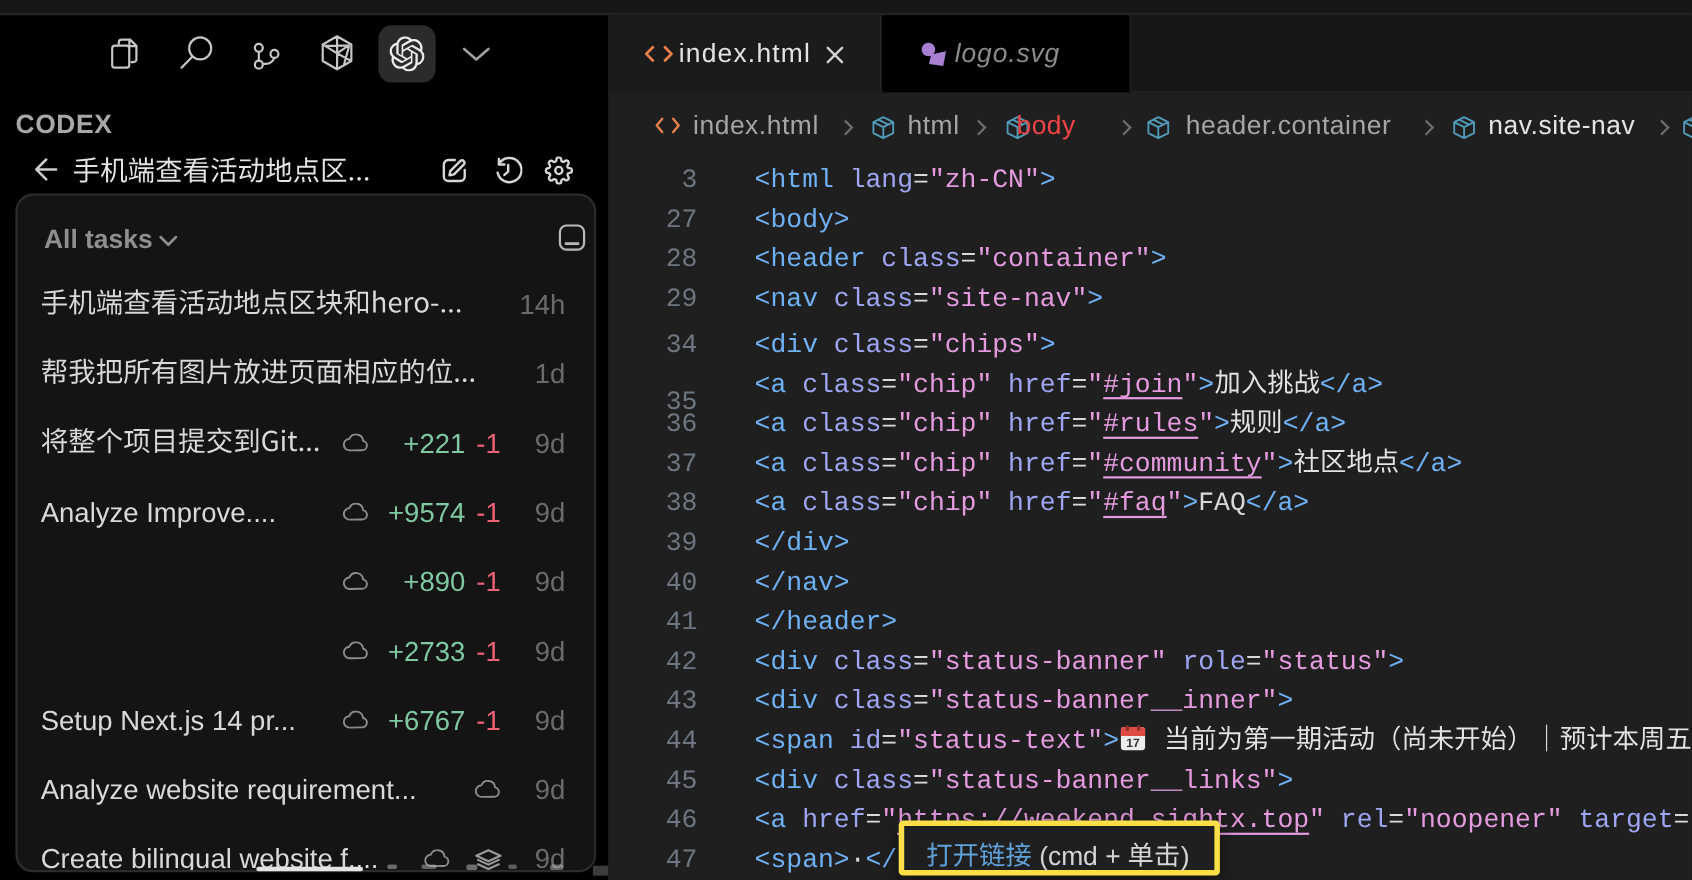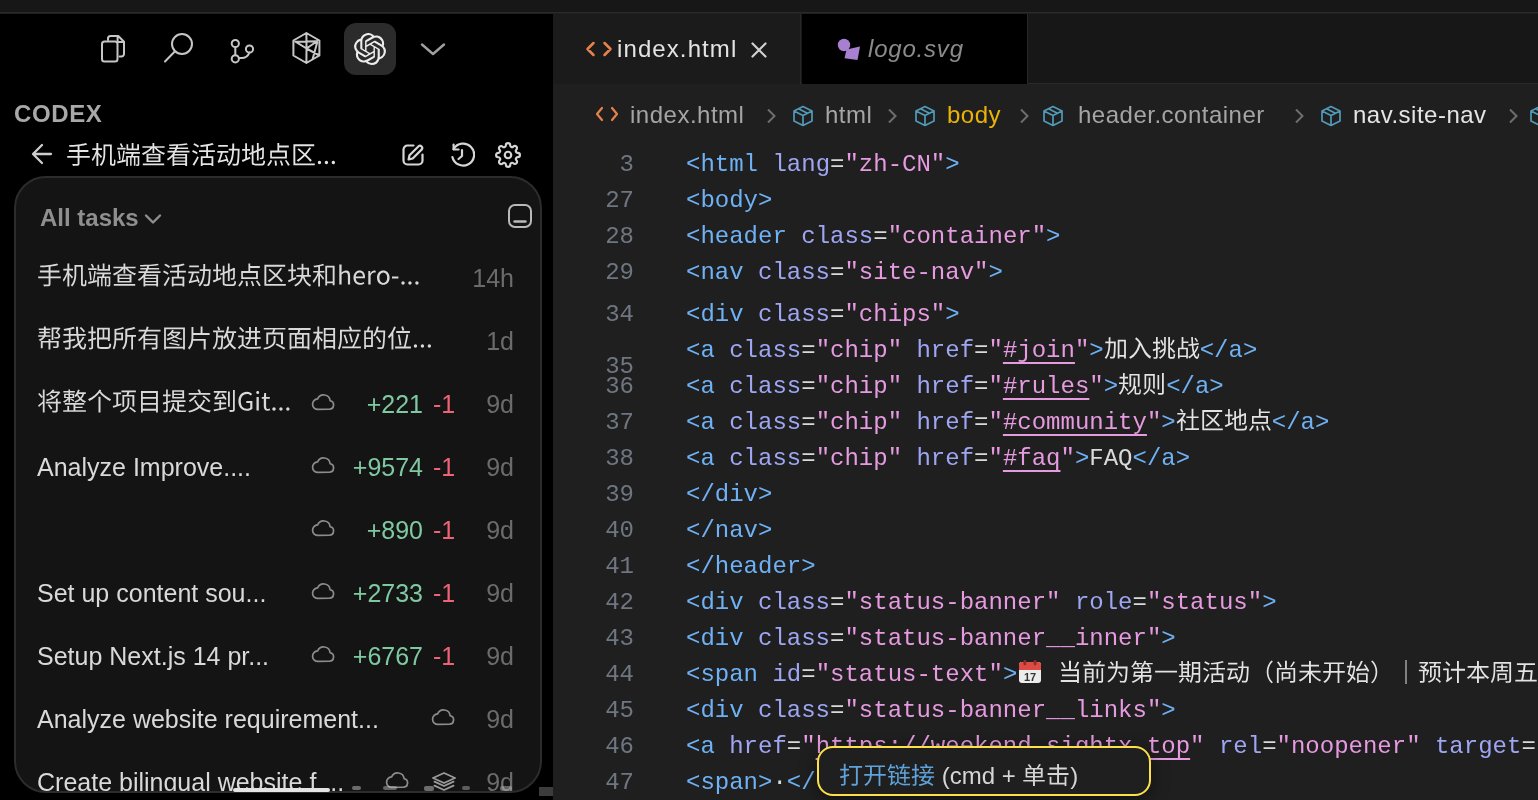--- a/index.html
+++ b/index.html
@@ -58,21 +58,21 @@
 </svg>
     <svg class="ic" style="left:449px;top:128px;stroke:#d6d6d6;stroke-width:2.2" width="26" height="26" viewBox="0 0 26 26">
 <path d="M4.6 7.1 A11 11 0 1 1 3.4 15"></path>
 <path d="M4.6 2.5 V7.5 H9.6"></path>
 <path d="M13 8 V14 L9.5 17"></path>
 </svg>
     <svg class="ic" style="left:495px;top:128px;stroke:#d6d6d6;stroke-width:2" width="26" height="26" viewBox="0 0 24 24">
 <circle cx="12" cy="12" r="3"></circle>
 <path d="M19.4 15a1.65 1.65 0 0 0 .33 1.82l.06.06a2 2 0 0 1 0 2.83 2 2 0 0 1-2.83 0l-.06-.06a1.65 1.65 0 0 0-1.82-.33 1.65 1.65 0 0 0-1 1.51V21a2 2 0 0 1-2 2 2 2 0 0 1-2-2v-.09A1.65 1.65 0 0 0 9 19.4a1.65 1.65 0 0 0-1.82.33l-.06.06a2 2 0 0 1-2.83 0 2 2 0 0 1 0-2.83l.06-.06a1.65 1.65 0 0 0 .33-1.82 1.65 1.65 0 0 0-1.51-1H3a2 2 0 0 1-2-2 2 2 0 0 1 2-2h.09A1.65 1.65 0 0 0 4.6 9a1.65 1.65 0 0 0-.33-1.82l-.06-.06a2 2 0 0 1 0-2.83 2 2 0 0 1 2.83 0l.06.06a1.65 1.65 0 0 0 1.82.33H9a1.65 1.65 0 0 0 1-1.51V3a2 2 0 0 1 2-2 2 2 0 0 1 2 2v.09a1.65 1.65 0 0 0 1 1.51 1.65 1.65 0 0 0 1.82-.33l.06-.06a2 2 0 0 1 2.83 0 2 2 0 0 1 0 2.83l-.06.06a1.65 1.65 0 0 0-.33 1.82V9a1.65 1.65 0 0 0 1.51 1H21a2 2 0 0 1 2 2 2 2 0 0 1-2 2h-.09a1.65 1.65 0 0 0-1.51 1z"></path>
 </svg>
-    <div class="abs" style="left:14px;top:162px;width:528px;height:617px;border:2px solid #2c2c2c;border-radius:32px;background:#141414;overflow:hidden">
+    <div class="abs" style="left:14px;top:162px;width:528px;height:617px;border:2px solid #2c2c2c;border-radius:16px;background:#141414;overflow:hidden">
       <div class="abs" style="left:24px;top:26px;font-size:24px;font-weight:bold;color:#8f8f8f">All tasks</div>
       <svg class="ic" style="left:127px;top:35px;stroke:#8f8f8f;stroke-width:2.4" width="20" height="13" viewBox="0 0 20 13">
         <path d="M3 2.5 L10 9.5 L17 2.5"></path>
       </svg>
       <svg class="ic" style="left:491px;top:25px;stroke:#b9b9b9;stroke-width:2" width="26" height="26" viewBox="0 0 26 26">
 <rect x="2" y="2" width="22" height="22" rx="6"></rect>
         <path d="M7.5 18.5 h11" style="stroke-width:2.4"></path>
       </svg>
       <div class="task" style="top:68px">
         <div class="ttext"><svg width="383" height="25" viewBox="0 0 383 25" style="overflow:visible">
@@ -108,21 +108,20 @@
       </div>
       <div class="task" style="top:320px">
         <svg class="ic" style="left:295px;top:22px;stroke:#8c8c8c;stroke-width:2" width="24" height="18" viewBox="0 0 28 20">
           <path d="M8.2 17.5 a6.1 6.1 0 0 1 -0.5 -12.2 a7.6 7.6 0 0 1 14.6 2.1 a5.0 5.0 0 0 1 -1.1 9.9 z"></path>
         </svg>
         <div class="abs" style="right:117px;top:50%;transform:translateY(-50%);color:#7fc9a2;font-size:25px">+890</div>
         <div class="abs" style="left:417px;top:50%;transform:translateY(-50%);color:#ef6376;font-size:25px">-1</div>
         <div class="ttime">9d</div>
       </div>
       <div class="task" style="top:383px">
-        <div class="ttext"><span style="font-size:25px">Set up content sou...</span></div>
         <svg class="ic" style="left:295px;top:22px;stroke:#8c8c8c;stroke-width:2" width="24" height="18" viewBox="0 0 28 20">
           <path d="M8.2 17.5 a6.1 6.1 0 0 1 -0.5 -12.2 a7.6 7.6 0 0 1 14.6 2.1 a5.0 5.0 0 0 1 -1.1 9.9 z"></path>
         </svg>
         <div class="abs" style="right:117px;top:50%;transform:translateY(-50%);color:#7fc9a2;font-size:25px">+2733</div>
         <div class="abs" style="left:417px;top:50%;transform:translateY(-50%);color:#ef6376;font-size:25px">-1</div>
         <div class="ttime">9d</div>
       </div>
       <div class="task" style="top:446px">
         <div class="ttext"><span style="font-size:25px">Setup Next.js 14 pr...</span></div>
         <svg class="ic" style="left:295px;top:22px;stroke:#8c8c8c;stroke-width:2" width="24" height="18" viewBox="0 0 28 20">
@@ -189,21 +188,21 @@
       <path d="M7.5 4.75 L16.5 9.25"></path>
     </svg>
     <div class="abs" style="left:272px;top:87px;font-size:24px;color:#a5a5a5;letter-spacing:0.5px">html</div>
     <svg class="abs" style="left:333px;top:93px" width="12" height="18" viewBox="0 0 12 18" fill="none" stroke="#6e6e6e" stroke-width="2">
       <path d="M3 2.5 L9.5 9 L3 15.5"></path>
     </svg>
     <svg class="abs" style="left:360px;top:90px" width="24" height="24" viewBox="0 0 24 24" fill="none" stroke="#519aba" stroke-width="1.7" stroke-linejoin="round">
       <path d="M12 2.5 L21 7 V17 L12 21.5 L3 17 V7 Z M3 7 L12 11.5 L21 7 M12 11.5 V21.5"></path>
       <path d="M7.5 4.75 L16.5 9.25"></path>
     </svg>
-    <div class="abs" style="left:394px;top:87px;font-size:24px;color:#eab308;letter-spacing:0.5px">body</div>
+    <div class="abs" style="left:371px;top:87px;font-size:24px;color:#ef4444;letter-spacing:0.5px">body</div>
     <svg class="abs" style="left:465px;top:93px" width="12" height="18" viewBox="0 0 12 18" fill="none" stroke="#6e6e6e" stroke-width="2">
       <path d="M3 2.5 L9.5 9 L3 15.5"></path>
     </svg>
     <svg class="abs" style="left:488px;top:90px" width="24" height="24" viewBox="0 0 24 24" fill="none" stroke="#519aba" stroke-width="1.7" stroke-linejoin="round">
       <path d="M12 2.5 L21 7 V17 L12 21.5 L3 17 V7 Z M3 7 L12 11.5 L21 7 M12 11.5 V21.5"></path>
       <path d="M7.5 4.75 L16.5 9.25"></path>
     </svg>
     <div class="abs" style="left:525px;top:87px;font-size:24px;color:#a5a5a5;letter-spacing:0.5px">header.container</div>
     <svg class="abs" style="left:740px;top:93px" width="12" height="18" viewBox="0 0 12 18" fill="none" stroke="#6e6e6e" stroke-width="2">
       <path d="M3 2.5 L9.5 9 L3 15.5"></path>
@@ -263,19 +262,19 @@
         <text x="13" y="21.5" font-size="11" font-weight="bold" fill="#333" text-anchor="middle" font-family="Liberation Sans">17</text>
       </svg> <svg width="480" height="26" viewBox="0 0 480 26" style="vertical-align:-5px;overflow:visible">
         <path transform="translate(0 21)" fill="#e3e3e3" d="M2.9 -18.5C4.2 -16.8 5.5 -14.4 6.0 -12.9L7.7 -13.7C7.2 -15.2 5.9 -17.4 4.5 -19.1ZM19.2 -19.3C18.5 -17.5 17.2 -14.9 16.2 -13.3L17.7 -12.7C18.8 -14.3 20.1 -16.6 21.2 -18.7ZM2.8 -0.9L2.8 0.9L19.0 0.9L19.0 1.9L20.9 1.9L20.9 -11.7L13.0 -11.7L13.0 -20.2L11.0 -20.2L11.0 -11.7L3.2 -11.7L3.2 -9.9L19.0 -9.9L19.0 -6.4L4.0 -6.4L4.0 -4.7L19.0 -4.7L19.0 -0.9ZM38.5 -12.3L38.5 -2.5L40.2 -2.5L40.2 -12.3ZM43.4 -13.1L43.4 -0.3C43.4 0.0 43.2 0.1 42.9 0.1C42.5 0.1 41.2 0.1 39.7 0.1C40.0 0.6 40.2 1.3 40.3 1.8C42.2 1.8 43.4 1.8 44.1 1.5C44.9 1.2 45.1 0.7 45.1 -0.3L45.1 -13.1ZM41.4 -20.3C40.8 -19.1 39.9 -17.5 39.1 -16.4L31.9 -16.4L33.1 -16.8C32.6 -17.8 31.6 -19.2 30.7 -20.2L29.0 -19.6C29.9 -18.6 30.7 -17.3 31.2 -16.4L25.3 -16.4L25.3 -14.7L46.7 -14.7L46.7 -16.4L41.1 -16.4C41.8 -17.4 42.6 -18.6 43.3 -19.7ZM33.8 -7.2L33.8 -4.8L28.5 -4.8L28.5 -7.2ZM33.8 -8.6L28.5 -8.6L28.5 -11.0L33.8 -11.0ZM26.8 -12.6L26.8 1.8L28.5 1.8L28.5 -3.4L33.8 -3.4L33.8 -0.2C33.8 0.1 33.7 0.2 33.4 0.2C33.1 0.3 32.0 0.3 30.7 0.2C31.0 0.7 31.2 1.4 31.4 1.8C33.0 1.8 34.1 1.8 34.7 1.5C35.4 1.2 35.6 0.8 35.6 -0.1L35.6 -12.6ZM51.9 -18.8C52.8 -17.7 53.9 -16.2 54.4 -15.2L56.0 -16.0C55.5 -16.9 54.4 -18.4 53.4 -19.5ZM60.0 -8.9C61.2 -7.4 62.6 -5.4 63.2 -4.2L64.8 -5.0C64.2 -6.3 62.7 -8.2 61.5 -9.6ZM57.9 -20.1L57.9 -17.3C57.9 -16.4 57.8 -15.4 57.8 -14.4L50.0 -14.4L50.0 -12.6L57.6 -12.6C57.0 -8.3 55.1 -3.5 49.3 0.3C49.8 0.6 50.4 1.2 50.7 1.6C56.9 -2.5 58.8 -7.9 59.4 -12.6L67.7 -12.6C67.4 -4.4 67.0 -1.2 66.3 -0.5C66.0 -0.2 65.7 -0.1 65.2 -0.1C64.6 -0.1 63.1 -0.1 61.5 -0.3C61.8 0.3 62.1 1.1 62.1 1.6C63.6 1.7 65.1 1.7 66.0 1.7C66.8 1.6 67.4 1.4 67.9 0.7C68.9 -0.4 69.2 -3.8 69.6 -13.4C69.6 -13.7 69.6 -14.4 69.6 -14.4L59.6 -14.4C59.7 -15.4 59.7 -16.4 59.7 -17.3L59.7 -20.1ZM76.0 -9.6C75.8 -7.9 75.5 -5.8 75.1 -4.3L81.6 -4.3C79.6 -2.2 76.5 -0.4 73.7 0.5C74.1 0.9 74.6 1.5 74.9 1.9C77.7 0.8 80.9 -1.2 83.0 -3.6L83.0 1.9L84.7 1.9L84.7 -4.3L91.7 -4.3C91.5 -2.1 91.2 -1.2 90.9 -0.9C90.7 -0.7 90.4 -0.7 90.0 -0.7C89.6 -0.6 88.4 -0.7 87.3 -0.8C87.5 -0.3 87.7 0.4 87.8 0.9C89.0 0.9 90.2 0.9 90.8 0.9C91.5 0.8 91.9 0.7 92.3 0.3C93.0 -0.3 93.3 -1.8 93.6 -5.1C93.6 -5.4 93.6 -5.9 93.6 -5.9L84.7 -5.9L84.7 -8.1L92.8 -8.1L92.8 -13.4L75.1 -13.4L75.1 -11.9L83.0 -11.9L83.0 -9.6ZM77.5 -8.1L83.0 -8.1L83.0 -5.9L77.2 -5.9ZM84.7 -11.9L91.1 -11.9L91.1 -9.6L84.7 -9.6ZM77.1 -20.3C76.2 -18.0 74.8 -15.8 73.1 -14.4C73.6 -14.1 74.3 -13.7 74.6 -13.5C75.5 -14.3 76.4 -15.4 77.2 -16.7L78.5 -16.7C79.0 -15.7 79.5 -14.6 79.7 -13.8L81.3 -14.4C81.1 -15.0 80.7 -15.9 80.3 -16.7L84.2 -16.7L84.2 -18.1L78.0 -18.1C78.3 -18.7 78.5 -19.3 78.7 -19.9ZM86.4 -20.3C85.7 -18.1 84.6 -16.0 83.1 -14.6C83.6 -14.4 84.4 -13.9 84.7 -13.6C85.5 -14.4 86.2 -15.5 86.8 -16.7L88.4 -16.7C89.2 -15.8 90.0 -14.6 90.3 -13.8L91.9 -14.4C91.6 -15.1 91.0 -15.9 90.4 -16.7L94.7 -16.7L94.7 -18.1L87.5 -18.1C87.7 -18.7 87.9 -19.3 88.1 -19.9ZM97.1 -10.3L97.1 -8.4L119.0 -8.4L119.0 -10.3ZM124.3 -3.4C123.6 -1.8 122.3 -0.2 120.9 0.9C121.4 1.1 122.1 1.6 122.4 1.9C123.7 0.7 125.1 -1.1 126.0 -3.0ZM127.7 -2.7C128.6 -1.6 129.7 0.0 130.2 1.0L131.7 0.1C131.2 -0.8 130.1 -2.3 129.1 -3.4ZM140.5 -17.3L140.5 -13.5L135.6 -13.5L135.6 -17.3ZM133.9 -19.0L133.9 -10.2C133.9 -6.8 133.7 -2.2 131.7 1.0C132.1 1.2 132.9 1.7 133.2 2.0C134.6 -0.3 135.2 -3.3 135.5 -6.2L140.5 -6.2L140.5 -0.4C140.5 -0.0 140.4 0.1 140.0 0.1C139.7 0.1 138.5 0.1 137.2 0.1C137.4 0.6 137.7 1.3 137.8 1.8C139.5 1.8 140.7 1.8 141.3 1.5C142.0 1.2 142.2 0.6 142.2 -0.4L142.2 -19.0ZM140.5 -11.9L140.5 -7.9L135.6 -7.9C135.6 -8.7 135.6 -9.5 135.6 -10.2L135.6 -11.9ZM129.3 -19.9L129.3 -17.0L124.9 -17.0L124.9 -19.9L123.3 -19.9L123.3 -17.0L121.2 -17.0L121.2 -15.4L123.3 -15.4L123.3 -5.5L120.9 -5.5L120.9 -3.9L132.7 -3.9L132.7 -5.5L131.0 -5.5L131.0 -15.4L132.7 -15.4L132.7 -17.0L131.0 -17.0L131.0 -19.9ZM124.9 -15.4L129.3 -15.4L129.3 -13.2L124.9 -13.2ZM124.9 -11.8L129.3 -11.8L129.3 -9.4L124.9 -9.4ZM124.9 -8.0L129.3 -8.0L129.3 -5.5L124.9 -5.5ZM146.2 -18.6C147.6 -17.8 149.7 -16.6 150.7 -15.9L151.7 -17.4C150.7 -18.0 148.7 -19.2 147.2 -19.8ZM145.0 -12.0C146.5 -11.2 148.5 -10.0 149.4 -9.4L150.5 -10.8C149.4 -11.5 147.4 -12.6 146.0 -13.3ZM145.6 0.4L147.1 1.6C148.5 -0.6 150.2 -3.6 151.5 -6.2L150.1 -7.3C148.8 -4.6 146.9 -1.5 145.6 0.4ZM151.7 -13.1L151.7 -11.4L158.6 -11.4L158.6 -7.4L153.4 -7.4L153.4 1.9L155.1 1.9L155.1 0.9L163.7 0.9L163.7 1.8L165.4 1.8L165.4 -7.4L160.3 -7.4L160.3 -11.4L167.0 -11.4L167.0 -13.1L160.3 -13.1L160.3 -17.3C162.4 -17.7 164.4 -18.1 165.9 -18.7L164.5 -20.1C161.8 -19.1 157.0 -18.4 152.8 -17.9C153.0 -17.5 153.2 -16.8 153.3 -16.4C155.0 -16.6 156.8 -16.8 158.6 -17.0L158.6 -13.1ZM155.1 -0.8L155.1 -5.8L163.7 -5.8L163.7 -0.8ZM170.1 -18.2L170.1 -16.6L179.4 -16.6L179.4 -18.2ZM183.7 -19.8C183.7 -18.0 183.7 -16.3 183.6 -14.6L180.2 -14.6L180.2 -12.9L183.5 -12.9C183.2 -7.4 182.3 -2.4 179.0 0.6C179.5 0.9 180.1 1.5 180.4 1.9C183.9 -1.5 185.0 -6.9 185.3 -12.9L188.9 -12.9C188.6 -4.4 188.3 -1.2 187.7 -0.5C187.4 -0.2 187.2 -0.1 186.7 -0.1C186.2 -0.1 184.9 -0.1 183.6 -0.2C183.9 0.3 184.1 1.0 184.2 1.5C185.4 1.6 186.7 1.6 187.5 1.6C188.3 1.5 188.7 1.3 189.2 0.6C190.1 -0.4 190.3 -3.8 190.7 -13.7C190.7 -14.0 190.7 -14.6 190.7 -14.6L185.4 -14.6C185.4 -16.3 185.4 -18.0 185.4 -19.8ZM170.1 -1.1L170.2 -1.1L170.2 -1.0C170.7 -1.4 171.6 -1.6 178.2 -3.1L178.7 -1.5L180.3 -2.1C179.8 -3.7 178.8 -6.6 177.8 -8.8L176.4 -8.4C176.8 -7.2 177.3 -5.9 177.7 -4.7L172.0 -3.5C173.0 -5.6 173.9 -8.3 174.5 -10.8L179.9 -10.8L179.9 -12.5L169.3 -12.5L169.3 -10.8L172.6 -10.8C172.0 -8.0 171.0 -5.2 170.7 -4.4C170.3 -3.5 169.9 -2.8 169.6 -2.7C169.8 -2.3 170.0 -1.4 170.1 -1.1ZM208.7 -9.1C208.7 -4.4 210.6 -0.6 213.5 2.3L214.9 1.6C212.1 -1.3 210.4 -4.8 210.4 -9.1C210.4 -13.4 212.1 -16.9 214.9 -19.8L213.5 -20.5C210.6 -17.6 208.7 -13.8 208.7 -9.1ZM219.0 -18.7C220.2 -17.3 221.5 -15.2 222.1 -13.8L223.8 -14.6C223.2 -16.0 221.8 -18.0 220.5 -19.4ZM235.3 -19.6C234.6 -18.0 233.1 -15.8 232.0 -14.4L233.5 -13.8C234.7 -15.1 236.0 -17.2 237.1 -18.9ZM218.9 -13.1L218.9 1.9L220.7 1.9L220.7 -11.4L235.4 -11.4L235.4 -0.4C235.4 0.0 235.3 0.1 234.9 0.1C234.5 0.1 233.1 0.1 231.6 0.1C231.9 0.6 232.2 1.3 232.3 1.8C234.2 1.8 235.5 1.8 236.2 1.6C237.0 1.2 237.2 0.7 237.2 -0.3L237.2 -13.1L228.9 -13.1L228.9 -20.2L227.0 -20.2L227.0 -13.1ZM225.2 -7.5L230.7 -7.5L230.7 -3.7L225.2 -3.7ZM223.6 -9.0L223.6 -0.6L225.2 -0.6L225.2 -2.2L232.4 -2.2L232.4 -9.0ZM251.0 -20.1L251.0 -16.2L243.2 -16.2L243.2 -14.4L251.0 -14.4L251.0 -10.3L241.5 -10.3L241.5 -8.5L250.0 -8.5C247.8 -5.4 244.2 -2.4 240.8 -0.9C241.2 -0.6 241.8 0.1 242.1 0.6C245.3 -1.1 248.7 -3.9 251.0 -7.1L251.0 1.9L252.9 1.9L252.9 -7.2C255.3 -4.0 258.7 -1.0 261.9 0.6C262.2 0.1 262.8 -0.6 263.2 -1.0C259.8 -2.4 256.2 -5.4 253.9 -8.5L262.6 -8.5L262.6 -10.3L252.9 -10.3L252.9 -14.4L261.0 -14.4L261.0 -16.2L252.9 -16.2L252.9 -20.1ZM279.6 -16.9L279.6 -10.0L272.9 -10.0L272.9 -11.1L272.9 -16.9ZM265.2 -10.0L265.2 -8.3L270.9 -8.3C270.6 -5.0 269.4 -1.8 265.3 0.7C265.8 1.0 266.4 1.6 266.7 2.0C271.2 -0.8 272.4 -4.5 272.8 -8.3L279.6 -8.3L279.6 1.9L281.4 1.9L281.4 -8.3L286.8 -8.3L286.8 -10.0L281.4 -10.0L281.4 -16.9L286.0 -16.9L286.0 -18.6L266.1 -18.6L266.1 -16.9L271.0 -16.9L271.0 -11.1L271.0 -10.0ZM299.1 -7.8L299.1 1.9L300.7 1.9L300.7 0.9L308.0 0.9L308.0 1.9L309.7 1.9L309.7 -7.8ZM300.7 -0.7L300.7 -6.2L308.0 -6.2L308.0 -0.7ZM298.3 -9.8C299.0 -10.1 300.0 -10.2 309.0 -10.8C309.3 -10.2 309.5 -9.6 309.7 -9.1L311.3 -9.9C310.5 -11.8 308.8 -14.6 307.2 -16.7L305.8 -16.0C306.6 -14.9 307.4 -13.7 308.1 -12.4L300.5 -11.9C302.0 -14.1 303.6 -16.9 304.9 -19.7L303.0 -20.2C301.8 -17.1 299.9 -13.9 299.2 -13.1C298.6 -12.2 298.2 -11.6 297.7 -11.5C297.9 -11.0 298.2 -10.2 298.3 -9.8ZM292.8 -13.6L295.6 -13.6C295.3 -10.5 294.7 -7.9 293.9 -5.8C293.1 -6.4 292.3 -7.1 291.5 -7.7C291.9 -9.4 292.4 -11.4 292.8 -13.6ZM289.6 -7.0C290.8 -6.2 292.0 -5.2 293.2 -4.2C292.1 -2.0 290.7 -0.5 289.0 0.5C289.3 0.8 289.8 1.4 290.1 1.9C291.9 0.7 293.4 -0.8 294.5 -3.0C295.4 -2.1 296.2 -1.2 296.7 -0.5L297.8 -2.0C297.2 -2.8 296.3 -3.7 295.3 -4.6C296.4 -7.3 297.0 -10.8 297.3 -15.1L296.3 -15.3L296.0 -15.2L293.2 -15.2C293.5 -16.9 293.8 -18.5 294.0 -19.9L292.3 -20.1C292.1 -18.6 291.9 -16.9 291.6 -15.2L289.0 -15.2L289.0 -13.6L291.2 -13.6C290.7 -11.1 290.1 -8.7 289.6 -7.0ZM319.3 -9.1C319.3 -13.8 317.4 -17.6 314.5 -20.5L313.1 -19.8C315.9 -16.9 317.6 -13.4 317.6 -9.1C317.6 -4.8 315.9 -1.3 313.1 1.6L314.5 2.3C317.4 -0.6 319.3 -4.4 319.3 -9.1ZM348.5 -21.1L347.5 -21.1L347.5 2.9L348.5 2.9ZM376.1 -11.9L376.1 -7.1C376.1 -4.6 375.5 -1.4 369.8 0.5C370.2 0.8 370.7 1.4 370.9 1.8C377.0 -0.4 377.8 -4.0 377.8 -7.1L377.8 -11.9ZM377.4 -2.1C378.9 -0.9 380.9 0.8 381.8 1.9L383.0 0.6C382.1 -0.4 380.1 -2.1 378.6 -3.2ZM362.1 -14.6C363.6 -13.6 365.4 -12.3 366.8 -11.3L360.9 -11.3L360.9 -9.7L364.9 -9.7L364.9 -0.2C364.9 0.1 364.8 0.1 364.4 0.2C364.1 0.2 363.0 0.2 361.7 0.1C362.0 0.6 362.2 1.4 362.3 1.9C364.0 1.9 365.0 1.8 365.7 1.6C366.4 1.3 366.6 0.8 366.6 -0.2L366.6 -9.7L369.2 -9.7C368.7 -8.4 368.3 -7.1 367.8 -6.1L369.2 -5.8C369.8 -7.1 370.6 -9.2 371.2 -11.0L370.1 -11.4L369.8 -11.3L368.2 -11.3L368.7 -11.9C368.1 -12.3 367.3 -12.9 366.5 -13.5C367.9 -14.8 369.5 -16.6 370.5 -18.3L369.4 -19.1L369.1 -19.0L361.4 -19.0L361.4 -17.4L367.9 -17.4C367.1 -16.3 366.1 -15.1 365.2 -14.4L363.1 -15.7ZM372.0 -15.1L372.0 -3.6L373.7 -3.6L373.7 -13.4L380.3 -13.4L380.3 -3.7L382.1 -3.7L382.1 -15.1L377.4 -15.1L378.2 -17.5L383.0 -17.5L383.0 -19.1L371.1 -19.1L371.1 -17.5L376.2 -17.5C376.1 -16.7 375.9 -15.8 375.6 -15.1ZM387.3 -18.6C388.6 -17.5 390.3 -15.8 391.1 -14.8L392.3 -16.2C391.5 -17.1 389.8 -18.7 388.5 -19.8ZM385.1 -12.6L385.1 -10.8L388.9 -10.8L388.9 -2.2C388.9 -1.2 388.2 -0.5 387.7 -0.2C388.1 0.2 388.5 1.0 388.7 1.5C389.1 1.0 389.8 0.4 394.3 -2.8C394.1 -3.1 393.8 -3.9 393.7 -4.4L390.7 -2.4L390.7 -12.6ZM399.0 -20.1L399.0 -12.2L392.9 -12.2L392.9 -10.3L399.0 -10.3L399.0 1.9L400.9 1.9L400.9 -10.3L407.0 -10.3L407.0 -12.2L400.9 -12.2L400.9 -20.1ZM419.0 -20.1L419.0 -15.1L409.6 -15.1L409.6 -13.3L416.8 -13.3C415.1 -9.2 412.1 -5.3 408.9 -3.4C409.3 -3.0 409.9 -2.4 410.2 -1.9C413.7 -4.3 416.8 -8.6 418.7 -13.3L419.0 -13.3L419.0 -4.4L413.4 -4.4L413.4 -2.6L419.0 -2.6L419.0 1.9L420.9 1.9L420.9 -2.6L426.5 -2.6L426.5 -4.4L420.9 -4.4L420.9 -13.3L421.3 -13.3C423.1 -8.6 426.2 -4.2 429.7 -1.9C430.1 -2.4 430.7 -3.1 431.2 -3.5C427.8 -5.4 424.8 -9.2 423.1 -13.3L430.5 -13.3L430.5 -15.1L420.9 -15.1L420.9 -20.1ZM435.6 -19.0L435.6 -11.2C435.6 -7.5 435.3 -2.6 432.8 0.9C433.2 1.1 433.9 1.7 434.2 2.1C436.9 -1.7 437.3 -7.2 437.3 -11.2L437.3 -17.3L451.3 -17.3L451.3 -0.4C451.3 0.0 451.2 0.2 450.7 0.2C450.3 0.2 448.8 0.3 447.3 0.2C447.5 0.6 447.8 1.4 447.9 1.9C450.0 1.9 451.3 1.9 452.1 1.6C452.8 1.3 453.1 0.8 453.1 -0.4L453.1 -19.0ZM443.2 -16.8L443.2 -14.8L438.9 -14.8L438.9 -13.3L443.2 -13.3L443.2 -11.0L438.3 -11.0L438.3 -9.5L450.1 -9.5L450.1 -11.0L444.9 -11.0L444.9 -13.3L449.5 -13.3L449.5 -14.8L444.9 -14.8L444.9 -16.8ZM439.5 -7.5L439.5 0.2L441.1 0.2L441.1 -1.2L448.8 -1.2L448.8 -7.5ZM441.1 -6.0L447.1 -6.0L447.1 -2.6L441.1 -2.6ZM460.2 -10.8L460.2 -9.1L464.7 -9.1C464.2 -6.2 463.7 -3.4 463.2 -1.2L457.3 -1.2L457.3 0.6L478.7 0.6L478.7 -1.2L473.8 -1.2C474.2 -4.3 474.5 -8.1 474.7 -10.8L473.3 -10.9L473.0 -10.8L466.9 -10.8L467.7 -16.1L477.0 -16.1L477.0 -17.8L458.9 -17.8L458.9 -16.1L465.7 -16.1C465.5 -14.4 465.3 -12.6 465.0 -10.8ZM465.2 -1.2C465.6 -3.4 466.2 -6.2 466.6 -9.1L472.7 -9.1C472.5 -6.8 472.2 -3.7 471.9 -1.2Z"></path>
       </svg></div>
     <div class="ln" style="top:679px">45</div>
     <div class="cl mono" style="top:679px"><span class="t">&lt;div</span><span class="a"> class</span><span class="eq">=</span><span class="s">"status-banner__links"</span><span class="t">&gt;</span></div>
     <div class="ln" style="top:715px">46</div>
     <div class="cl mono" style="top:715px"><span class="t">&lt;a</span><span class="a"> href</span><span class="eq">=</span><span class="s">"</span><span class="s"><u style="text-underline-offset:5px">https://weekend.sightx.top</u></span><span class="s">"</span><span class="a"> rel</span><span class="eq">=</span><span class="s">"noopener"</span><span class="a"> target</span><span class="eq">=</span></div>
     <div class="ln" style="top:751px">47</div>
     <div class="cl mono" style="top:751px"><span class="t">&lt;span&gt;</span><span class="w">·</span><span class="t">&lt;/</span></div>
-    <div class="abs" style="left:264px;top:732px;width:334px;height:50px;background:#1f1f1f;border:2px solid #fde047;border-radius:16px;box-shadow:0 4px 18px rgba(0,0,0,.45);z-index:5">
+    <div class="abs" style="left:264px;top:732px;width:292px;height:50px;background:#1f1f1f;border:5px solid #fde047;border-radius:4px;box-shadow:0 4px 18px rgba(0,0,0,.45);z-index:5">
       <div class="abs" style="left:20px;top:14px;font-size:24px;color:#d5d5d5;white-space:pre"><svg width="96" height="26" viewBox="0 0 96 26" style="vertical-align:-5px;overflow:visible">
           <path transform="translate(0 21)" fill="#5fa3dd" d="M4.8 -20.2L4.8 -15.3L1.2 -15.3L1.2 -13.6L4.8 -13.6L4.8 -8.5C3.3 -8.1 2.0 -7.7 0.9 -7.5L1.5 -5.7L4.8 -6.6L4.8 -0.5C4.8 -0.1 4.6 -0.0 4.3 -0.0C4.0 0.0 2.9 0.0 1.8 -0.0C2.0 0.5 2.3 1.2 2.4 1.7C4.1 1.7 5.0 1.6 5.7 1.3C6.3 1.1 6.6 0.6 6.6 -0.5L6.6 -7.2L10.2 -8.2L9.9 -9.9L6.6 -9.0L6.6 -13.6L9.9 -13.6L9.9 -15.3L6.6 -15.3L6.6 -20.2ZM10.0 -18.1L10.0 -16.3L16.9 -16.3L16.9 -0.7C16.9 -0.3 16.7 -0.1 16.2 -0.1C15.7 -0.1 14.0 -0.1 12.2 -0.2C12.5 0.4 12.8 1.2 12.9 1.8C15.2 1.8 16.7 1.8 17.6 1.4C18.5 1.1 18.8 0.5 18.8 -0.7L18.8 -16.3L23.1 -16.3L23.1 -18.1ZM39.6 -16.9L39.6 -10.0L32.9 -10.0L32.9 -11.1L32.9 -16.9ZM25.2 -10.0L25.2 -8.3L30.9 -8.3C30.6 -5.0 29.4 -1.8 25.3 0.7C25.8 1.0 26.4 1.6 26.7 2.0C31.2 -0.8 32.4 -4.5 32.8 -8.3L39.6 -8.3L39.6 1.9L41.4 1.9L41.4 -8.3L46.8 -8.3L46.8 -10.0L41.4 -10.0L41.4 -16.9L46.0 -16.9L46.0 -18.6L26.1 -18.6L26.1 -16.9L31.0 -16.9L31.0 -11.1L31.0 -10.0ZM56.4 -18.7C57.1 -17.4 58.0 -15.6 58.3 -14.4L59.9 -15.0C59.5 -16.2 58.7 -17.9 57.9 -19.2ZM51.3 -20.1C50.8 -17.9 49.8 -15.6 48.6 -14.1C49.0 -13.8 49.4 -12.9 49.6 -12.5C50.3 -13.4 50.9 -14.6 51.5 -15.8L56.1 -15.8L56.1 -17.4L52.1 -17.4C52.4 -18.2 52.7 -18.9 52.8 -19.7ZM49.2 -8.0L49.2 -6.4L51.9 -6.4L51.9 -1.9C51.9 -0.8 51.1 0.0 50.7 0.4C51.0 0.7 51.5 1.3 51.6 1.6C52.0 1.2 52.5 0.7 56.2 -1.8C56.0 -2.1 55.8 -2.7 55.6 -3.1L53.5 -1.8L53.5 -6.4L56.2 -6.4L56.2 -8.0L53.5 -8.0L53.5 -11.4L55.7 -11.4L55.7 -12.9L50.0 -12.9L50.0 -11.4L51.9 -11.4L51.9 -8.0ZM60.5 -7.0L60.5 -5.4L65.1 -5.4L65.1 -1.3L66.7 -1.3L66.7 -5.4L70.8 -5.4L70.8 -7.0L66.7 -7.0L66.7 -10.2L70.3 -10.2L70.3 -11.7L66.7 -11.7L66.7 -14.6L65.1 -14.6L65.1 -11.7L62.6 -11.7C63.2 -12.9 63.8 -14.3 64.4 -15.7L70.9 -15.7L70.9 -17.3L64.9 -17.3C65.2 -18.2 65.5 -19.0 65.7 -19.9L64.0 -20.2C63.8 -19.2 63.5 -18.2 63.2 -17.3L60.3 -17.3L60.3 -15.7L62.7 -15.7C62.3 -14.4 61.8 -13.4 61.7 -13.0C61.2 -12.1 60.9 -11.5 60.5 -11.4C60.7 -11.0 61.0 -10.2 61.1 -9.8C61.3 -10.0 62.0 -10.2 62.9 -10.2L65.1 -10.2L65.1 -7.0ZM59.7 -11.6L55.8 -11.6L55.8 -10.0L58.1 -10.0L58.1 -2.2C57.2 -1.8 56.2 -1.0 55.2 0.0L56.4 1.7C57.3 0.4 58.4 -0.9 59.0 -0.9C59.5 -0.9 60.2 -0.3 61.0 0.3C62.3 1.1 63.7 1.4 65.7 1.4C67.2 1.4 69.6 1.3 70.9 1.3C70.9 0.8 71.1 -0.1 71.3 -0.6C69.7 -0.4 67.3 -0.3 65.8 -0.3C63.9 -0.3 62.5 -0.5 61.3 -1.3C60.6 -1.7 60.1 -2.1 59.7 -2.3ZM82.9 -15.2C83.6 -14.3 84.4 -12.9 84.7 -12.1L86.1 -12.8C85.8 -13.6 85.0 -14.9 84.3 -15.8ZM75.8 -20.1L75.8 -15.3L73.0 -15.3L73.0 -13.6L75.8 -13.6L75.8 -8.3C74.6 -8.0 73.5 -7.6 72.7 -7.4L73.1 -5.6L75.8 -6.5L75.8 -0.2C75.8 0.1 75.7 0.2 75.4 0.2C75.2 0.2 74.3 0.2 73.4 0.2C73.6 0.6 73.8 1.4 73.9 1.8C75.3 1.9 76.2 1.8 76.7 1.5C77.3 1.2 77.5 0.7 77.5 -0.2L77.5 -7.1L79.9 -7.8L79.7 -9.5L77.5 -8.9L77.5 -13.6L79.9 -13.6L79.9 -15.3L77.5 -15.3L77.5 -20.1ZM85.6 -19.7C86.0 -19.1 86.4 -18.3 86.7 -17.6L81.2 -17.6L81.2 -16.1L94.2 -16.1L94.2 -17.6L88.6 -17.6C88.3 -18.4 87.8 -19.3 87.3 -20.0ZM90.5 -15.8C90.0 -14.7 89.1 -13.1 88.4 -12.0L80.4 -12.0L80.4 -10.5L94.8 -10.5L94.8 -12.0L90.2 -12.0C90.8 -13.0 91.5 -14.2 92.2 -15.3ZM90.4 -6.3C89.9 -4.8 89.2 -3.6 88.1 -2.6C86.8 -3.1 85.4 -3.6 84.1 -4.0C84.6 -4.7 85.1 -5.5 85.5 -6.3ZM81.6 -3.3C83.2 -2.8 84.9 -2.2 86.5 -1.5C84.9 -0.6 82.6 0.0 79.7 0.3C80.0 0.7 80.3 1.4 80.4 1.9C83.9 1.4 86.5 0.6 88.4 -0.7C90.3 0.2 92.1 1.1 93.3 2.0L94.4 0.6C93.3 -0.2 91.6 -1.1 89.8 -1.9C90.9 -3.0 91.7 -4.5 92.2 -6.3L95.1 -6.3L95.1 -7.8L86.4 -7.8C86.8 -8.6 87.2 -9.3 87.5 -10.0L85.8 -10.3C85.5 -9.6 85.1 -8.7 84.6 -7.8L80.0 -7.8L80.0 -6.3L83.7 -6.3C83.0 -5.2 82.2 -4.1 81.6 -3.3Z"></path>
         </svg> (cmd + <svg width="48" height="26" viewBox="0 0 48 26" style="vertical-align:-5px;overflow:visible">
           <path transform="translate(0 21)" fill="#d5d5d5" d="M5.3 -10.5L11.0 -10.5L11.0 -7.9L5.3 -7.9ZM12.9 -10.5L18.8 -10.5L18.8 -7.9L12.9 -7.9ZM5.3 -14.5L11.0 -14.5L11.0 -11.9L5.3 -11.9ZM12.9 -14.5L18.8 -14.5L18.8 -11.9L12.9 -11.9ZM17.0 -20.1C16.5 -18.8 15.5 -17.2 14.6 -16.0L8.8 -16.0L9.8 -16.5C9.3 -17.5 8.2 -19.0 7.2 -20.1L5.7 -19.3C6.5 -18.3 7.5 -17.0 8.0 -16.0L3.6 -16.0L3.6 -6.4L11.0 -6.4L11.0 -4.1L1.3 -4.1L1.3 -2.4L11.0 -2.4L11.0 1.9L12.9 1.9L12.9 -2.4L22.8 -2.4L22.8 -4.1L12.9 -4.1L12.9 -6.4L20.7 -6.4L20.7 -16.0L16.6 -16.0C17.4 -17.0 18.2 -18.3 19.0 -19.4ZM27.6 -7.2L27.6 0.6L42.6 0.6L42.6 1.9L44.4 1.9L44.4 -7.2L42.6 -7.2L42.6 -1.2L37.0 -1.2L37.0 -9.1L46.5 -9.1L46.5 -10.9L37.0 -10.9L37.0 -14.6L44.8 -14.6L44.8 -16.4L37.0 -16.4L37.0 -20.1L35.1 -20.1L35.1 -16.4L27.3 -16.4L27.3 -14.6L35.1 -14.6L35.1 -10.9L25.6 -10.9L25.6 -9.1L35.1 -9.1L35.1 -1.2L29.4 -1.2L29.4 -7.2Z"></path>
         </svg>)</div>
     </div>
   </div>
 </body></html>

